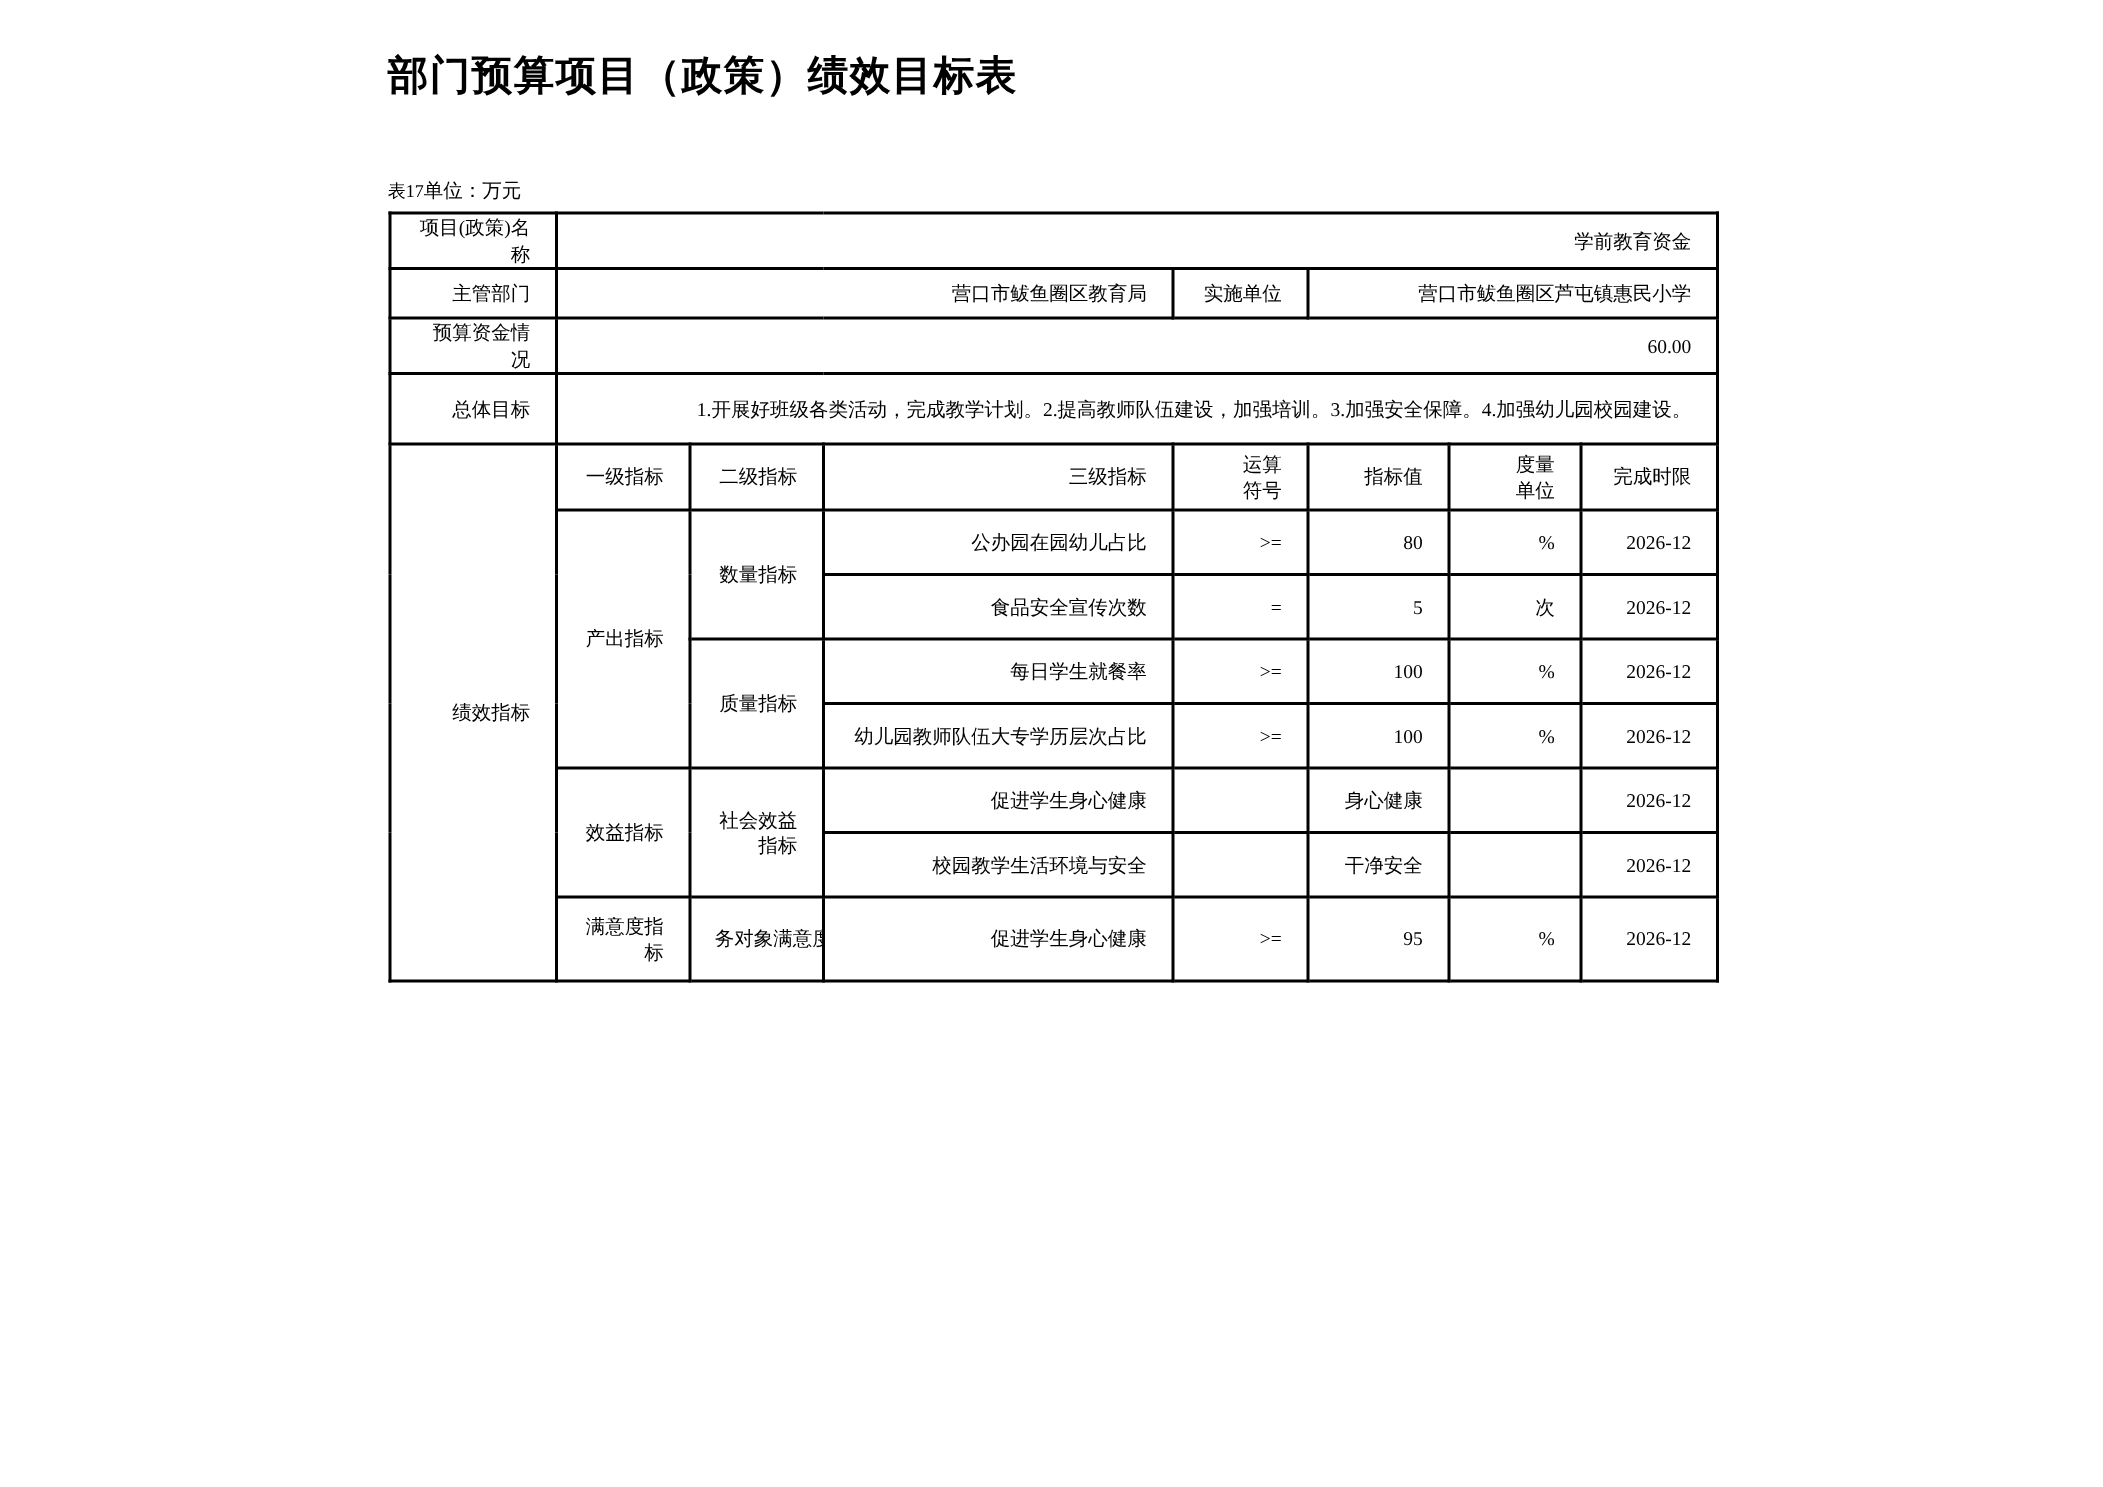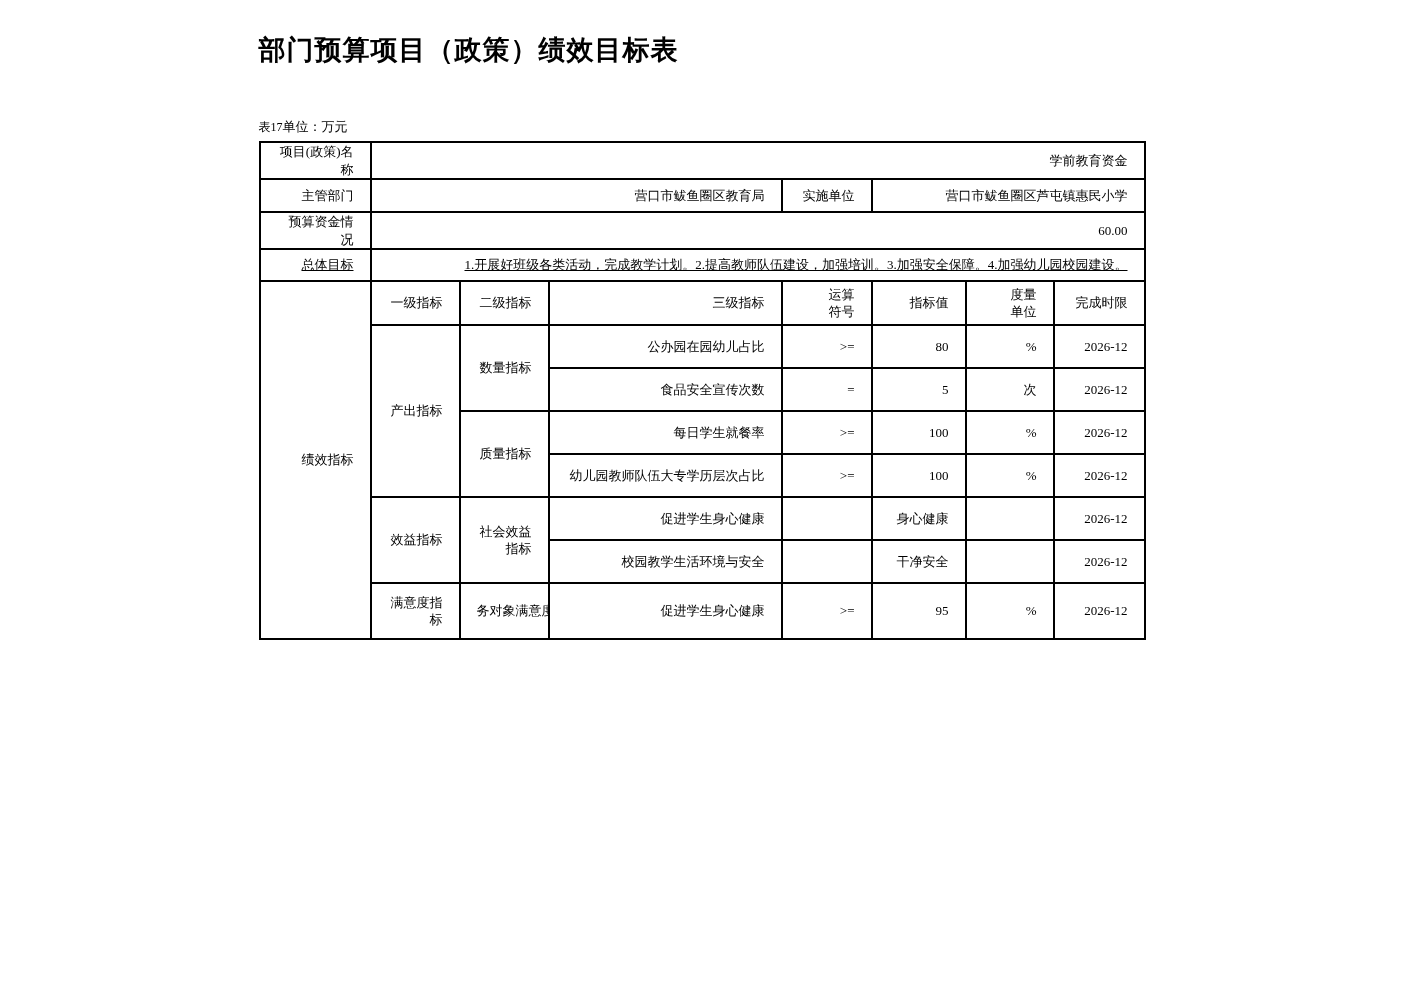--- a/index.html
+++ b/index.html
@@ -58,21 +58,21 @@
   td.left-align   { text-align: left;  padding-left: 5px; margin-left: 40px; }
   td.right-align  { text-align: right; padding-right: 4px; }
   td.clip-cell {
     white-space: nowrap;
     padding: 0;
     font-size: 12.5px;
   }
   tr.r-info1  { height: 34px; }
   tr.r-info2  { height: 33px; }
   tr.r-info3  { height: 34px; margin-top: 12px; }
-  tr.r-info4  { height: 32px; text-decoration: underline; }
+  tr.r-info4  { height: 47px; }
   tr.r-head   { height: 44px; }
   tr.r-data   { height: 43px; }
   tr.r-data-last { height: 56px; }
 </style>
 </head>
 <body>
 
 <div class="page">
 
   <div class="title">部门预算项目（政策）绩效目标表</div>

